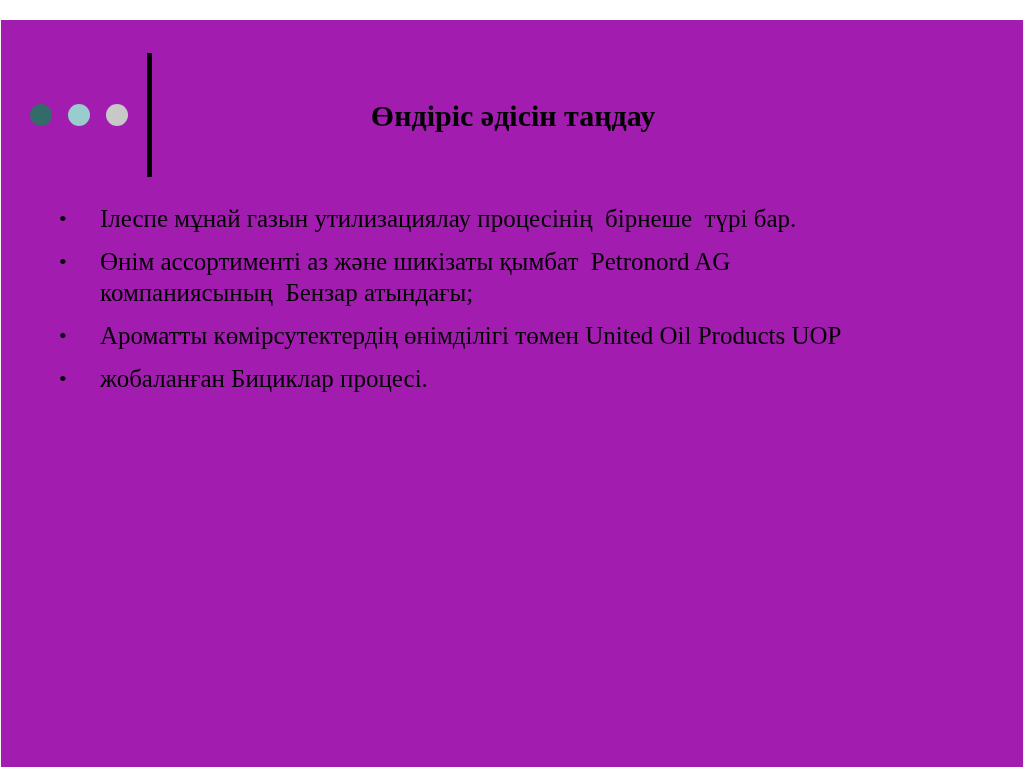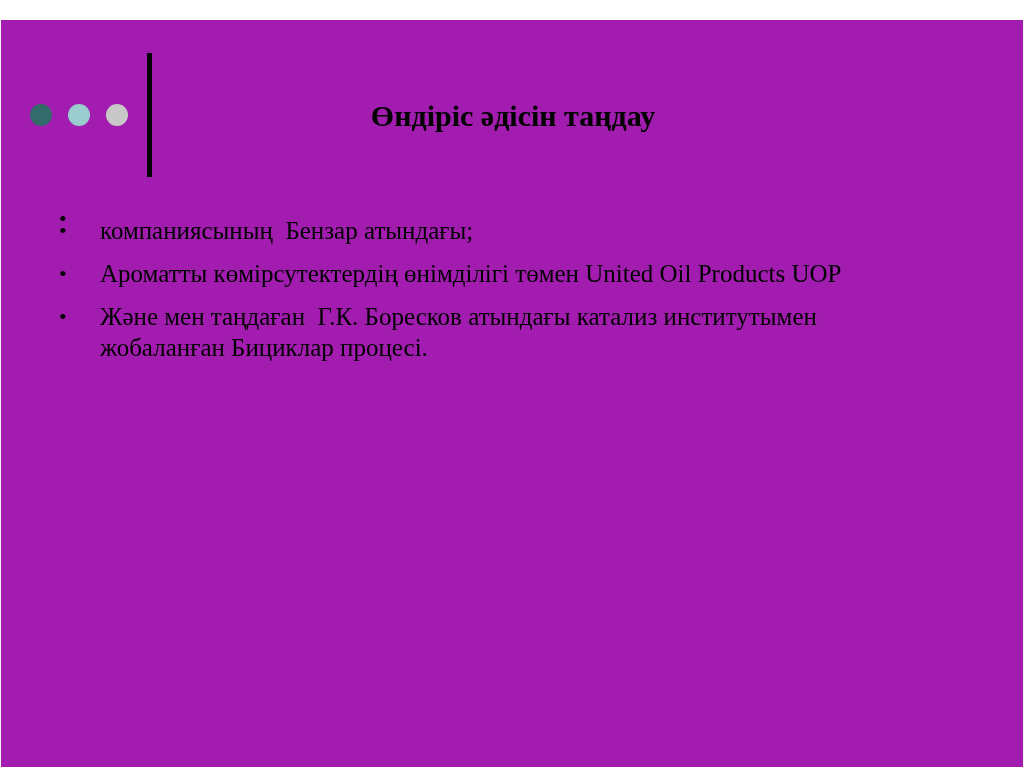--- a/index.html
+++ b/index.html
@@ -96,29 +96,30 @@
   <div class="dot dot-3" style="background:#c8c8c8"></div>
   <div class="vbar"></div>
 
   <div class="title">
     <span>Өндіріс әдісін таңдау</span>
   </div>
 
   <ul class="bullets">
     <li class="bullet">
       <span class="bullet-mark">•</span>
+      <span class="line">Ілеспе мұнай газын утилизациялау процесінің  бірнеше  түрі бар.</span>
     </li>
     <li class="bullet">
       <span class="bullet-mark">•</span>
+      <span class="line">Өнім ассортименті аз және шикізаты қымбат  Petronord AG</span>
       <span class="line">компаниясының  Бензар атындағы;</span>
     </li>
     <li class="bullet">
       <span class="bullet-mark">•</span>
       <span class="line">Ароматты көмірсутектердің өнімділігі төмен United Oil Products UOP</span>
     </li>
     <li class="bullet">
       <span class="bullet-mark">•</span>
-      <span class="line">Және мен таңдаған  Г.К. Боресков атындағы катализ институтымен</span>
       <span class="line">жобаланған Бициклар процесі.</span>
     </li>
   </ul>
 
 </div>
 
 </body></html>

